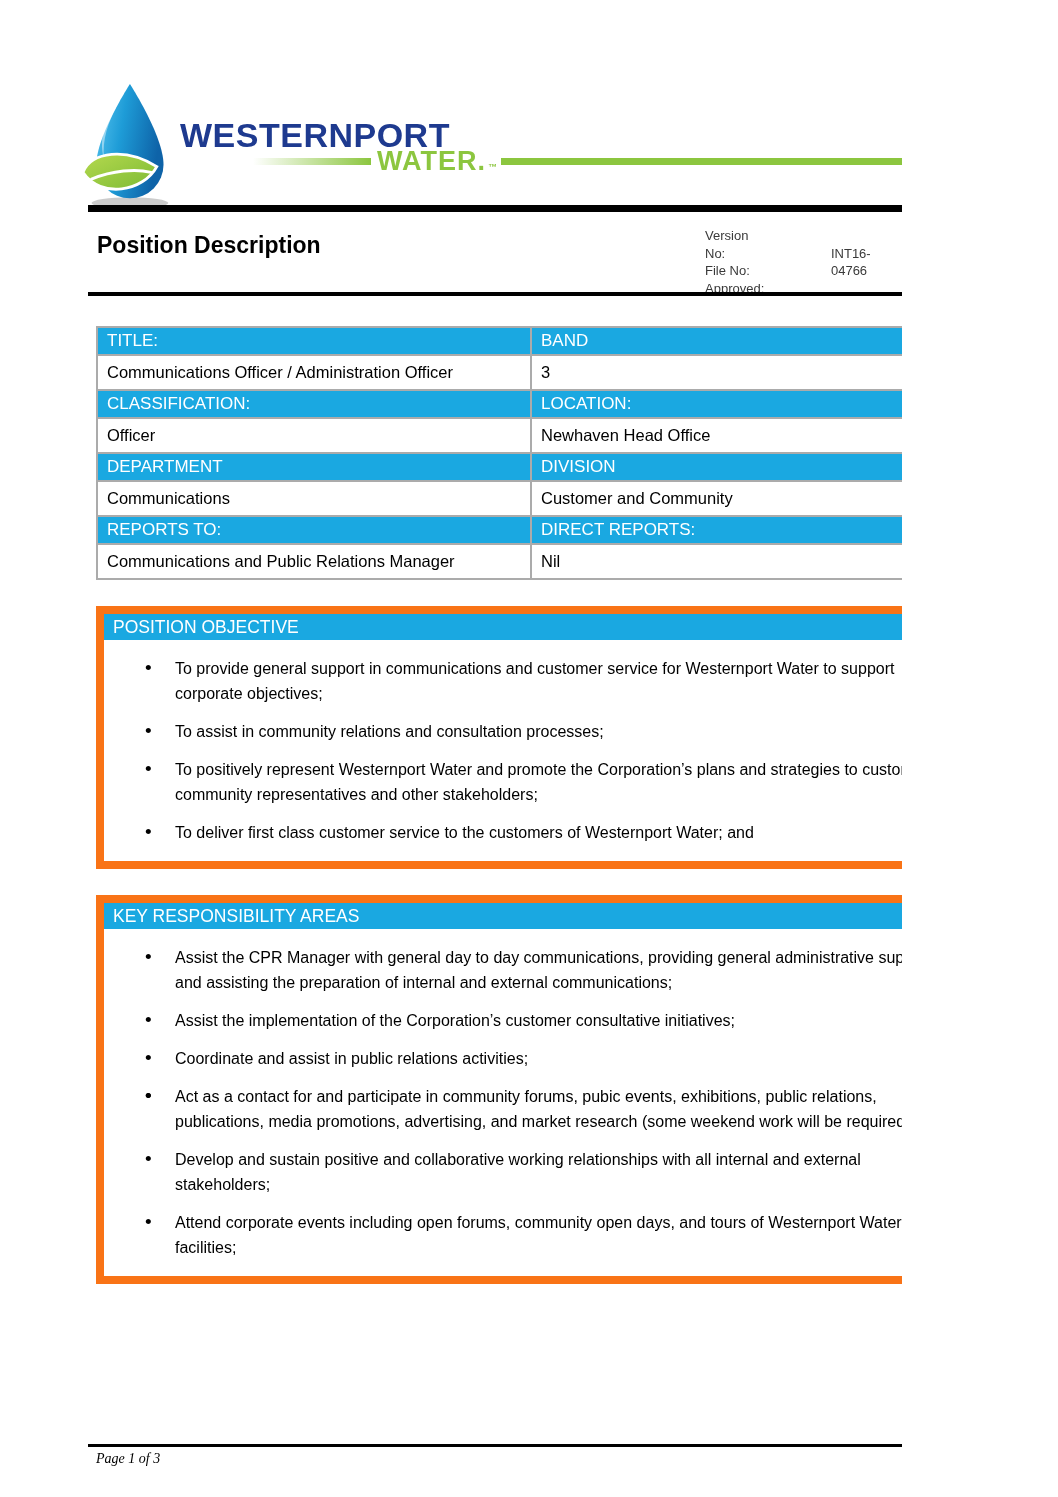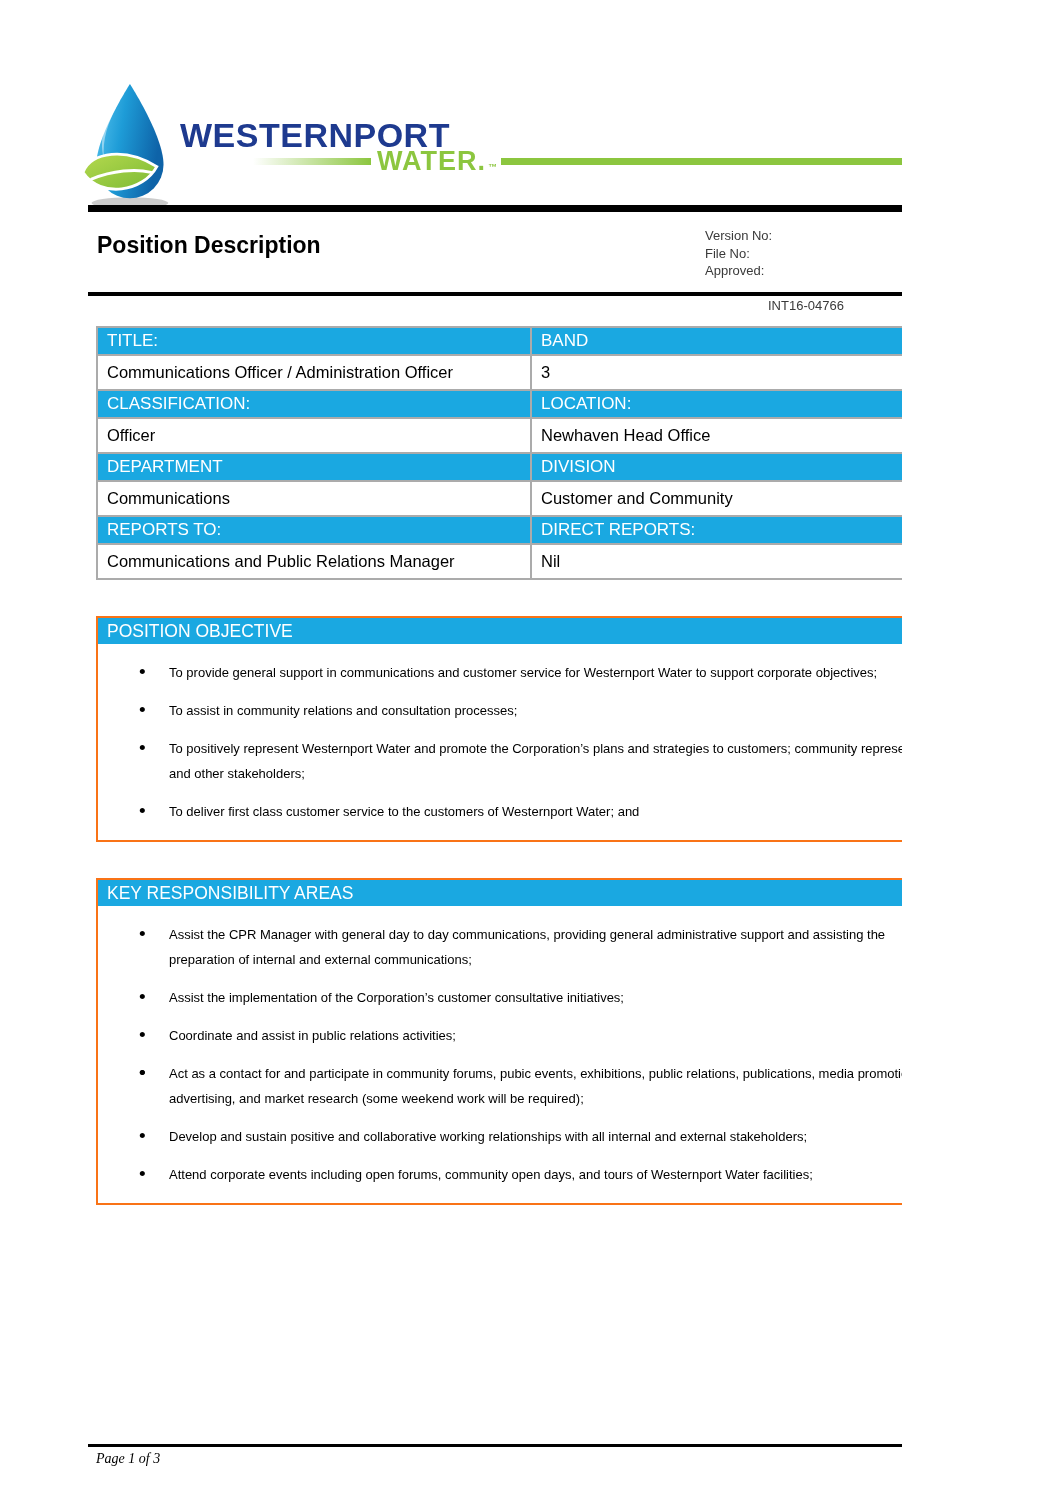--- a/index.html
+++ b/index.html
@@ -36,45 +36,45 @@
   .tm { font-size: 9px; font-weight: bold; color: #8CC63F; align-self: flex-end; margin: 0 4px 2px 0; }
   .solid-line { flex: 1; height: 7px; background: #8CC63F; }
 
   
   .bar1 { position: absolute; left: 88px; top: 205px; width: 887px; height: 7px; background: #000; }
   .rule2 { position: absolute; left: 88px; top: 292px; width: 882px; height: 4px; background: #000; }
   .footer-rule { position: absolute; left: 88px; top: 1444px; width: 882px; height: 3px; background: #000; }
 
   
   .doc-title { position: absolute; left: 97px; top: 232px; font-size: 23px; font-weight: bold; }
-  .meta { position: absolute; left: 705px; top: 227px; display: flex; font-size: 13px; color: #3a3a3a; flex-direction: column; }
+  .meta { position: absolute; left: 705px; top: 227px; display: flex; font-size: 13px; color: #3a3a3a; }
   .meta-col div { line-height: 17.5px; }
   .meta-val { margin-left: 63px; padding-top: 17.5px; line-height: 17.5px; }
 
   
   .content { position: absolute; left: 96px; top: 326px; width: 870px; }
 
   table.info { width: 100%; border-collapse: collapse; table-layout: fixed; }
   table.info td { border: 2px solid #ababab; vertical-align: middle; }
   td.lbl {
     background: #1AA8E1; color: #fff; font-size: 17px;
     padding: 2px 9px; height: 26px; line-height: 22px;
   }
   td.val { font-size: 16.5px; padding: 4px 9px; height: 30px; line-height: 25px; }
 
-  .panel { margin-top: 36px; border: 2px solid #f97316; }
+  .panel { margin-top: 26px; border: 8px solid #f97316; }
   .panel-header {
     background: #1AA8E1; color: #fff; font-size: 17.5px;
     padding: 2px 9px; line-height: 22px; height: 26px;
   }
   .panel-body { padding: 12px 0 16px 0; }
   .panel-body ul { margin: 0; padding: 0; list-style: none; }
   .panel-body li {
     position: relative; padding-left: 71px; padding-right: 12px;
-    font-size: 13px; line-height: 25px; margin-top: 13px;
+    font-size: 16px; line-height: 25px; margin-top: 13px;
   }
   .panel-body li:first-child { margin-top: 4px; }
   .blt { position: absolute; left: 41px; top: -1px; }
   .blt::before { content: "\2022"; font-size: 19px; }
 
   
   .footer-text {
     position: absolute; left: 96px; top: 1451px;
     font-family: "Liberation Serif", serif; font-style: italic; font-size: 14px;
   }

